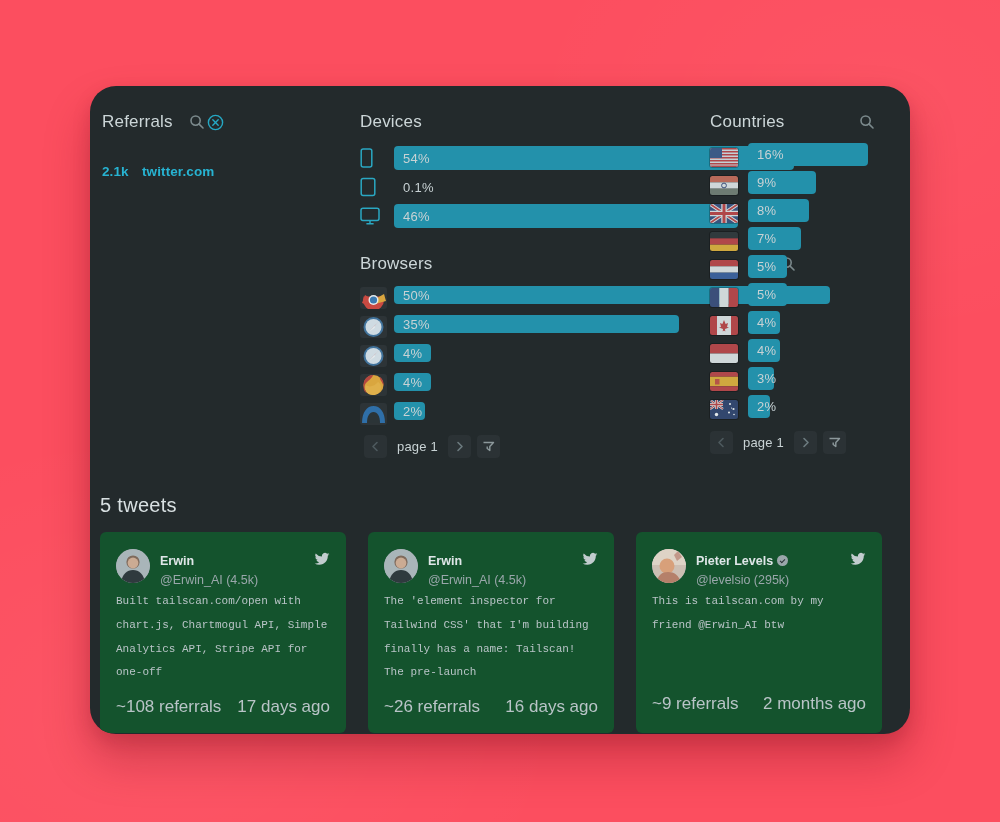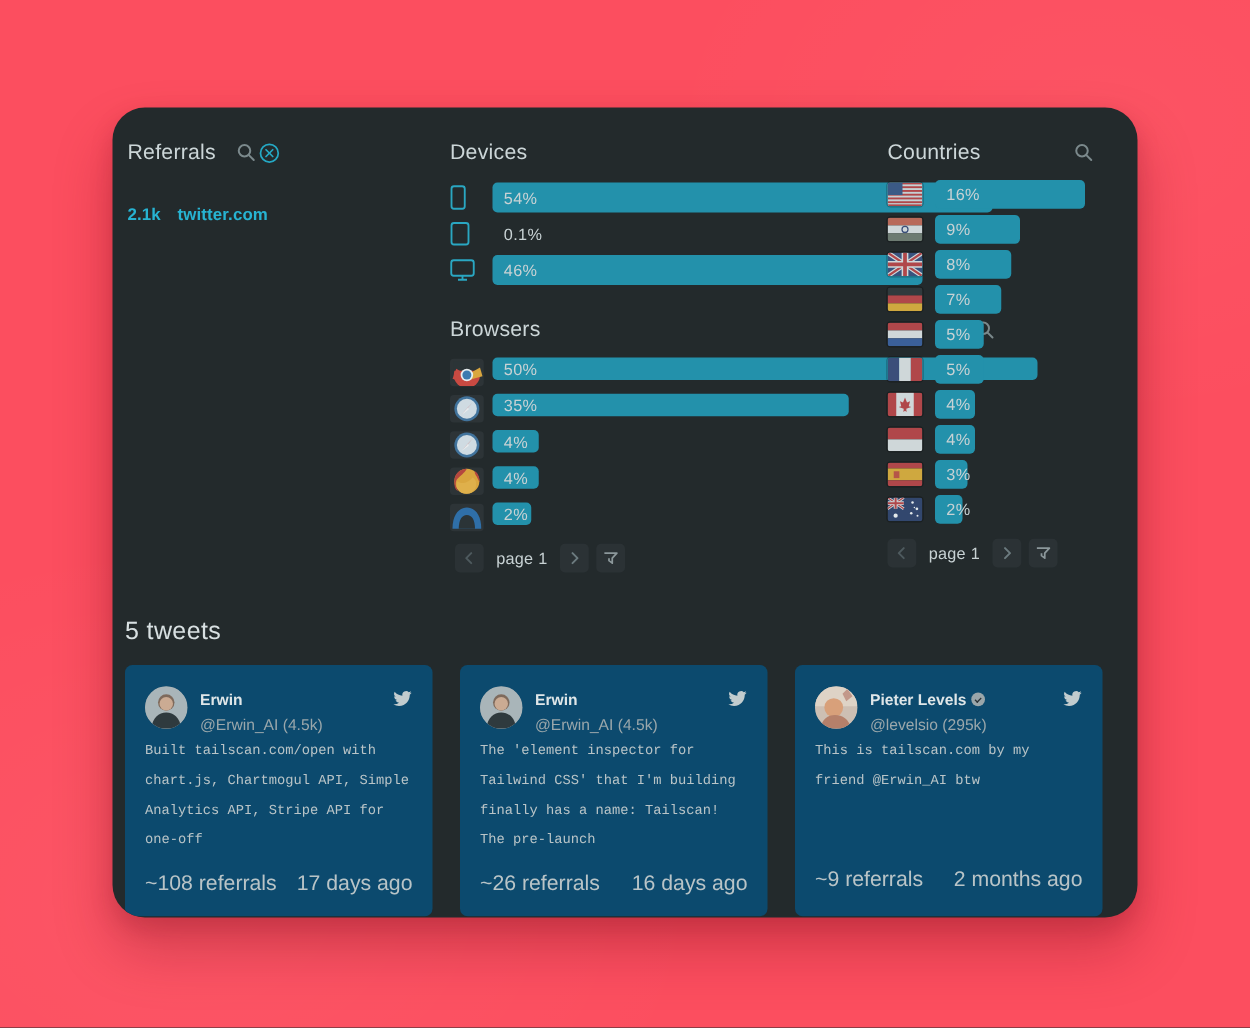--- a/index.html
+++ b/index.html
@@ -80,21 +80,21 @@
     width: 27px; height: 22px; border-radius: 3px;
     background: #2d3437; display: inline-block; position: relative; overflow: hidden;
   }
   .browsers .bar-icon { width: 34px; }
   .browsers .bar-row { height: 22px; margin-bottom: 7px; }
   .browsers .bar, .browsers .bar-label { height: 18px; }
 
   
   .countries { position: absolute; left: 620px; top: 26px; width: 190px; }
   .ct-head { display:flex; align-items:center; justify-content: space-between; width: 165px; margin-bottom: 12px; }
-  .countries .bar-row { height: 23px; margin-bottom: 5px; }
+  .countries .bar-row { height: 23px; margin-bottom: 5px; align-items: flex-end; }
   .countries .bar, .countries .bar-label { height: 23px; }
   .countries .bar-icon { width: 38px; }
   .flag {
     width: 28px; height: 19px; border-radius: 2.5px;
     display: inline-block; position: relative; overflow: hidden;
     box-shadow: 0 0 0 1px rgba(0,0,0,0.25);
   }
 
   
   .pager { display: flex; align-items: center; gap: 6px; margin-top: 10px; }
@@ -110,21 +110,21 @@
   
   .tweets-title {
     position: absolute; left: 10px; top: 408px;
     font-size: 20px; color: #d8e0e2; font-weight: 400; letter-spacing: 0.3px;
   }
   .tweet-grid {
     position: absolute; left: 10px; top: 446px;
     display: flex; gap: 22px;
   }
   .tweet-card {
-    width: 246px; background: #0c4a6e; border-radius: 6px;
+    width: 246px; background: #14532d; border-radius: 6px;
     padding: 17px 16px 16px 16px;
     display: flex; flex-direction: column;
   }
   .tw-head { display: flex; align-items: flex-start; gap: 10px; }
   .avatar {
     width: 34px; height: 34px; border-radius: 50%;
     flex: 0 0 34px; overflow: hidden; position: relative;
     background: #8e9ba0;
   }
   .tw-names { flex: 1; line-height: 1.28; padding-top: 1px;}

